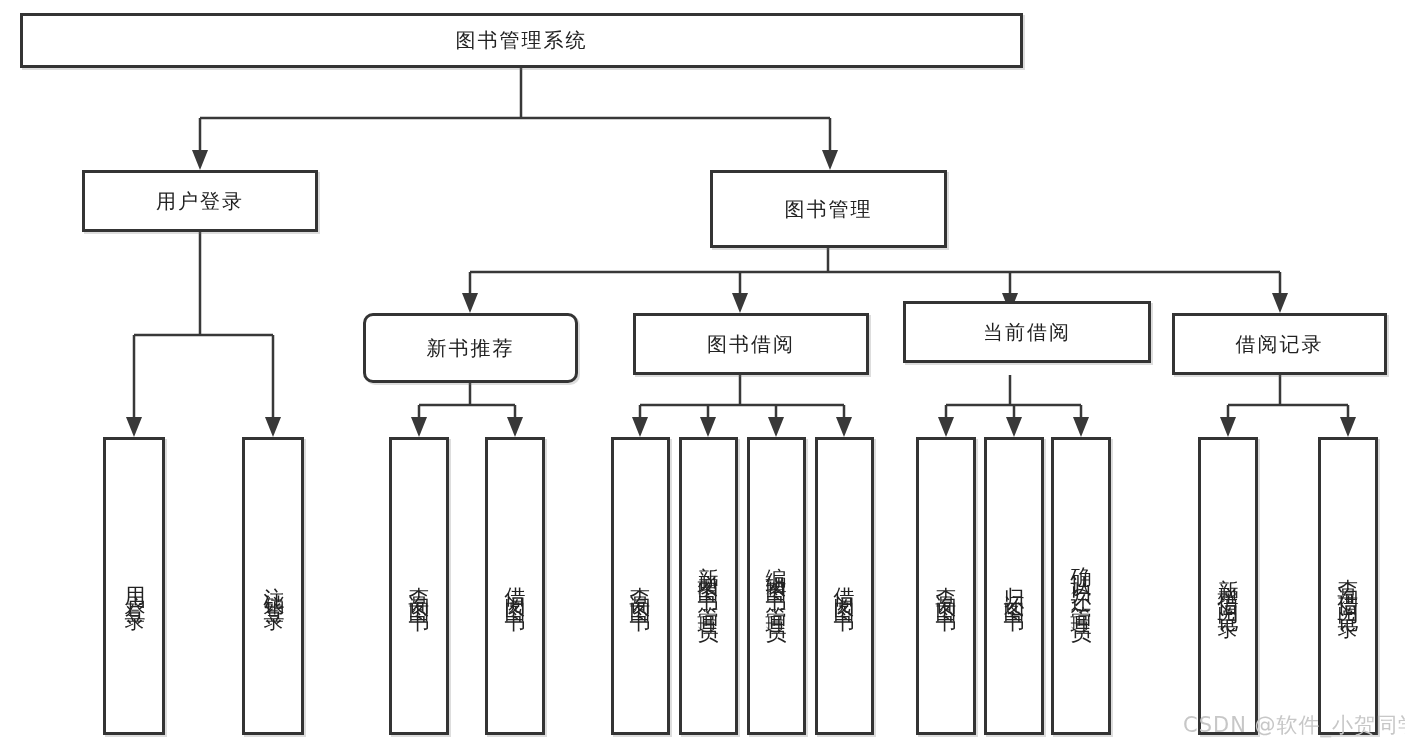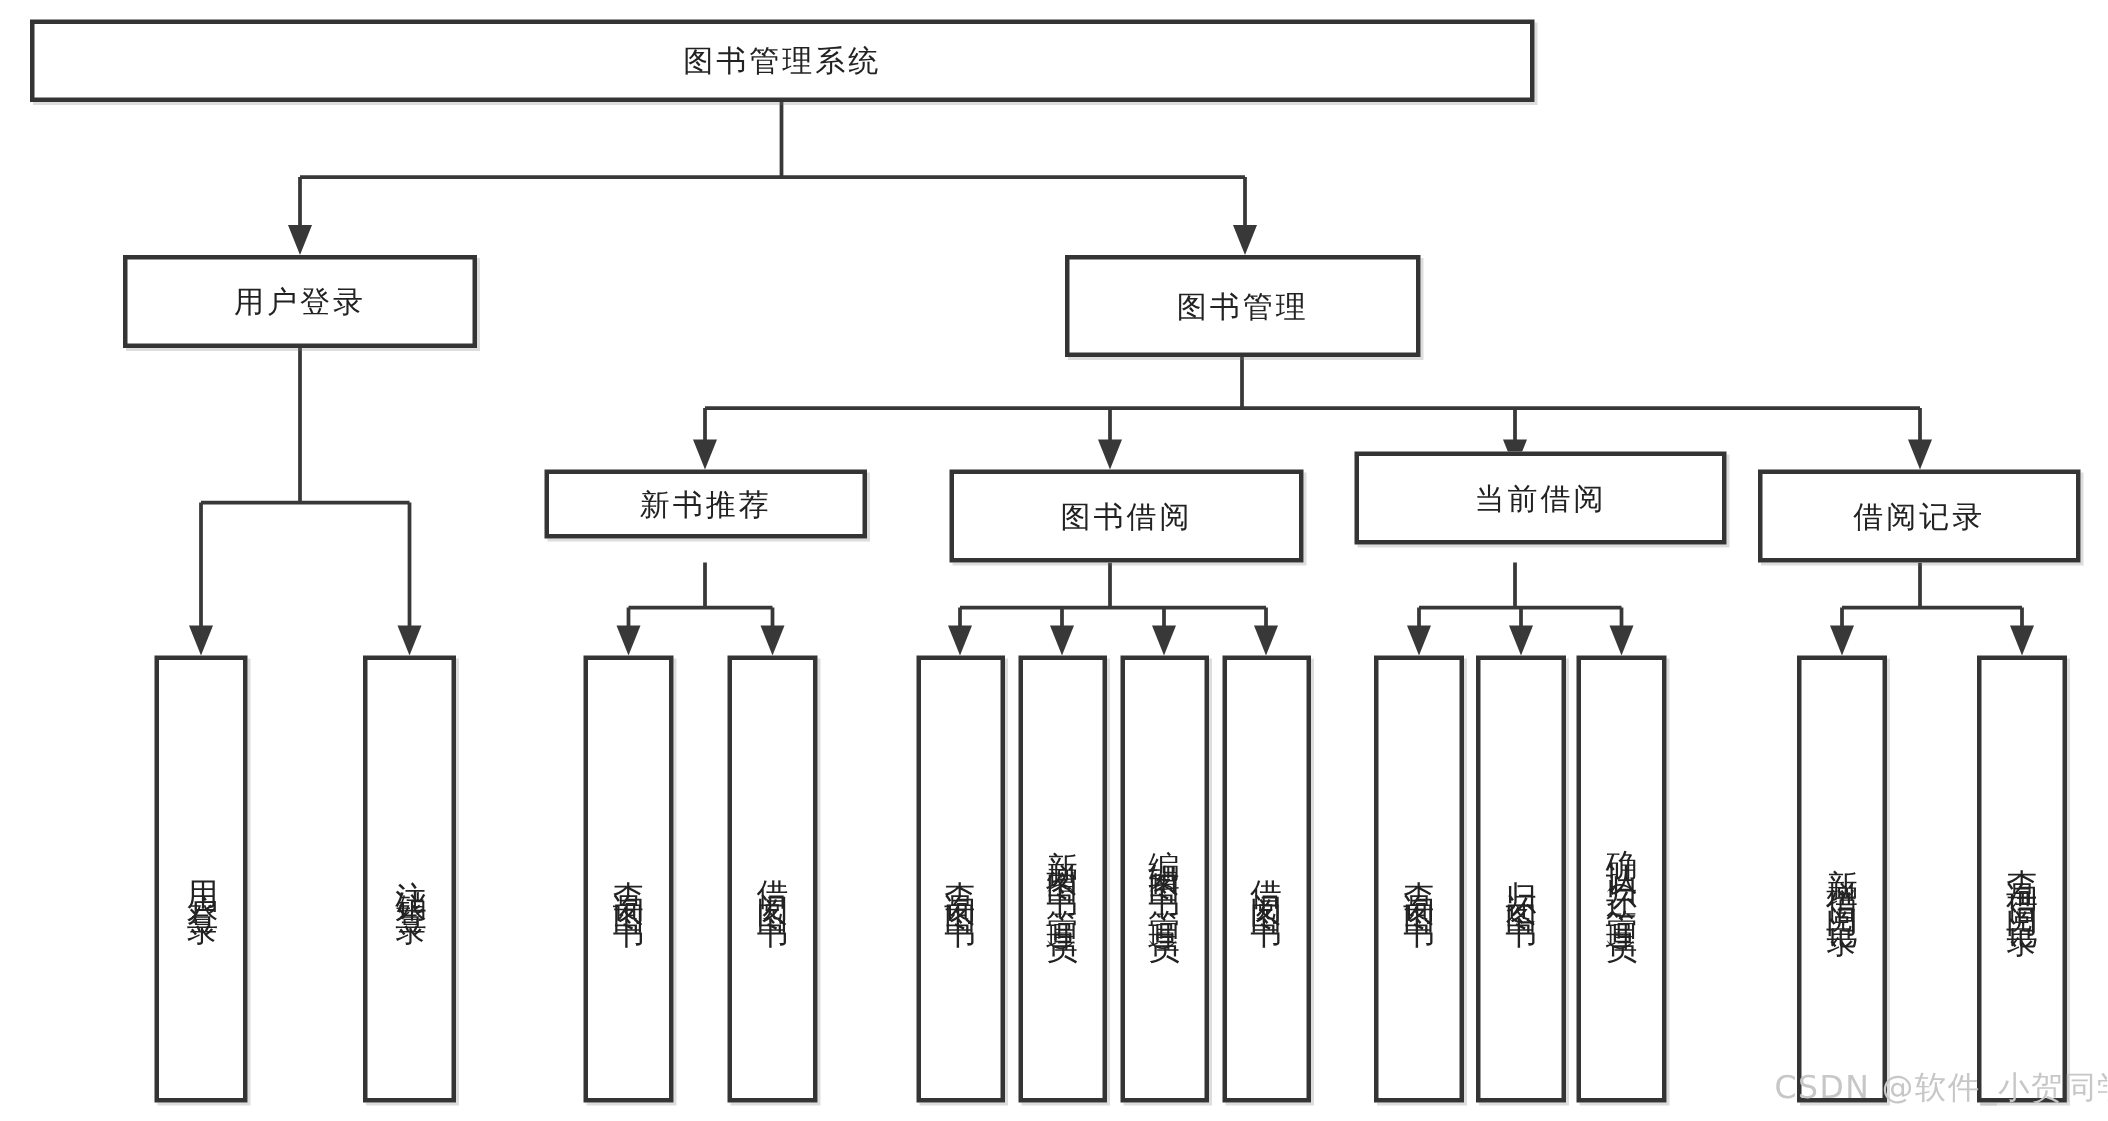--- a/index.html
+++ b/index.html
@@ -60,23 +60,23 @@
       <polygon points="1006,417 1022,417 1014,437"></polygon>
       <polygon points="1073,417 1089,417 1081,437"></polygon>
       <polygon points="1220,417 1236,417 1228,437"></polygon>
       <polygon points="1340,417 1356,417 1348,437"></polygon>
     </g>
   </svg>
 
   <div class="node" style="left:20px;top:13px;width:1003px;height:55px;">图书管理系统</div>
 
   <div class="node" style="left:82px;top:170px;width:236px;height:62px;">用户登录</div>
-  <div class="node" style="left:710px;top:170px;width:237px;height:68px;">图书管理</div>
+  <div class="node" style="left:710px;top:170px;width:237px;height:78px;">图书管理</div>
 
-  <div class="node" style="left:363px;top:313px;width:215px;height:46px;">新书推荐</div>
+  <div class="node" style="left:363px;top:313px;width:215px;height:70px;border-radius:10px;">新书推荐</div>
   <div class="node" style="left:633px;top:313px;width:236px;height:62px;">图书借阅</div>
   <div class="node" style="left:903px;top:301px;width:248px;height:62px;">当前借阅</div>
   <div class="node" style="left:1172px;top:313px;width:215px;height:62px;">借阅记录</div>
 
   <div class="leaf" style="left:103px;">用户登录</div>
   <div class="leaf" style="left:242px;">注销登录</div>
 
   <div class="leaf" style="left:389px;width:60px;">查询图书</div>
   <div class="leaf" style="left:485px;width:60px;">借阅图书</div>
 

